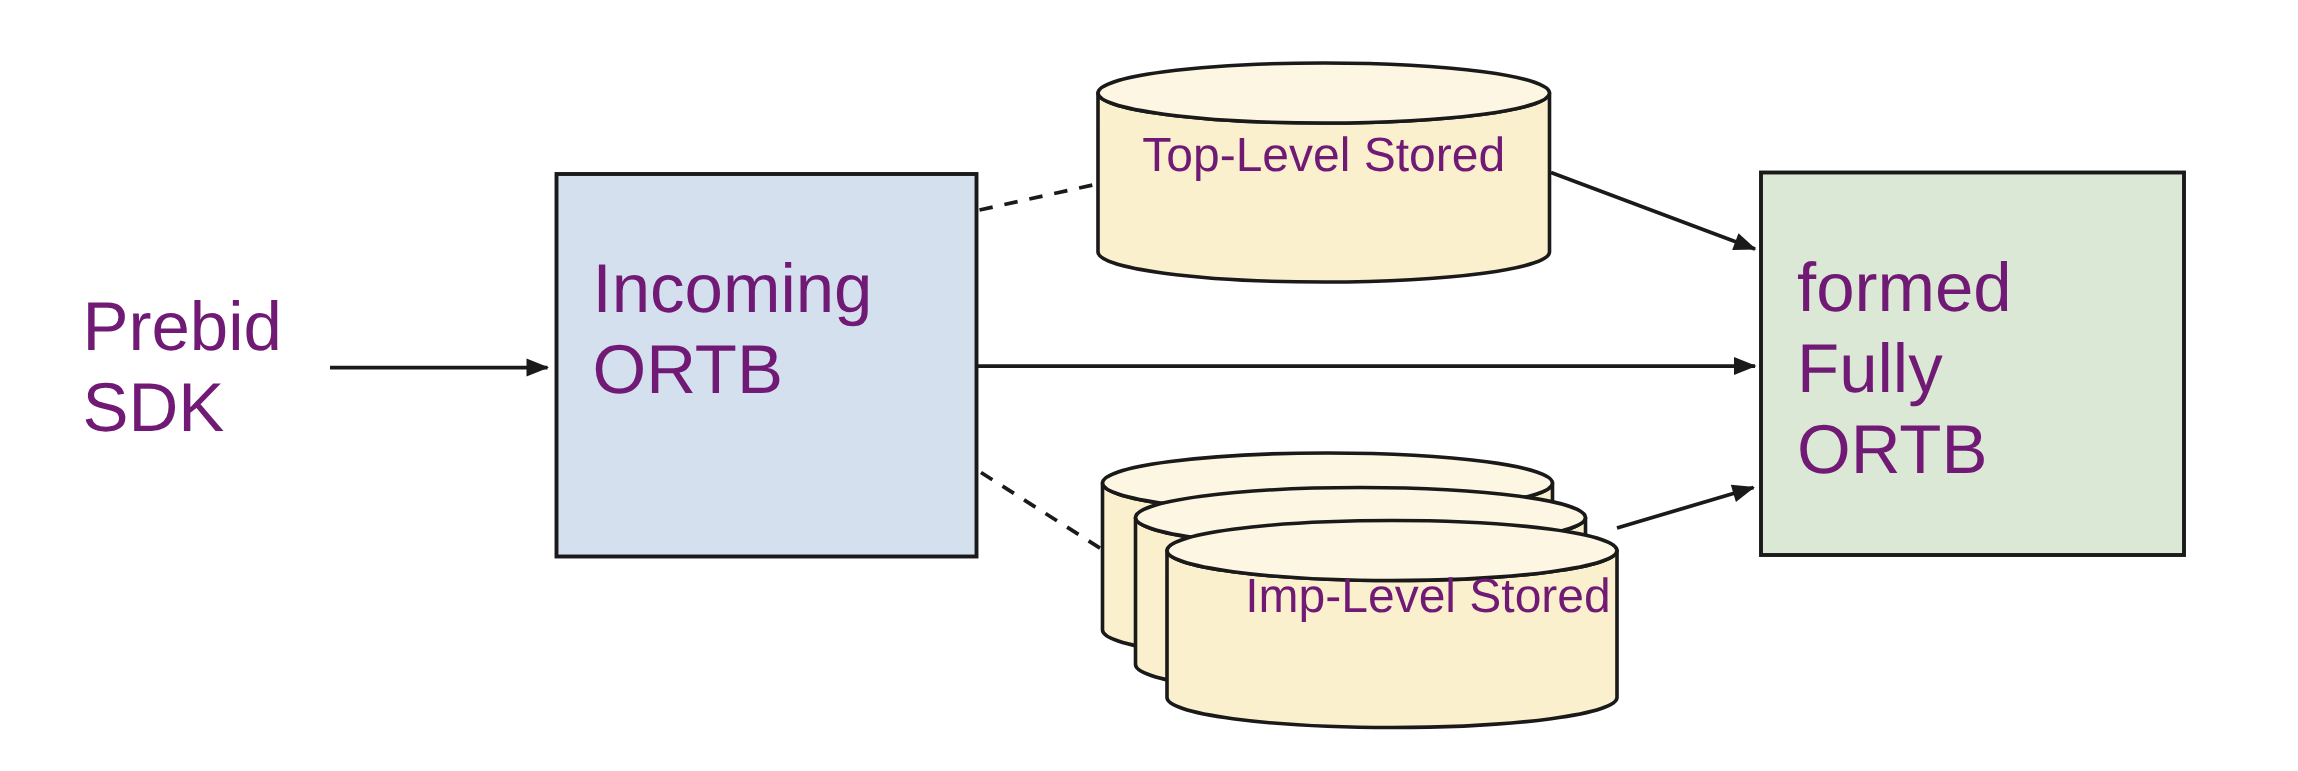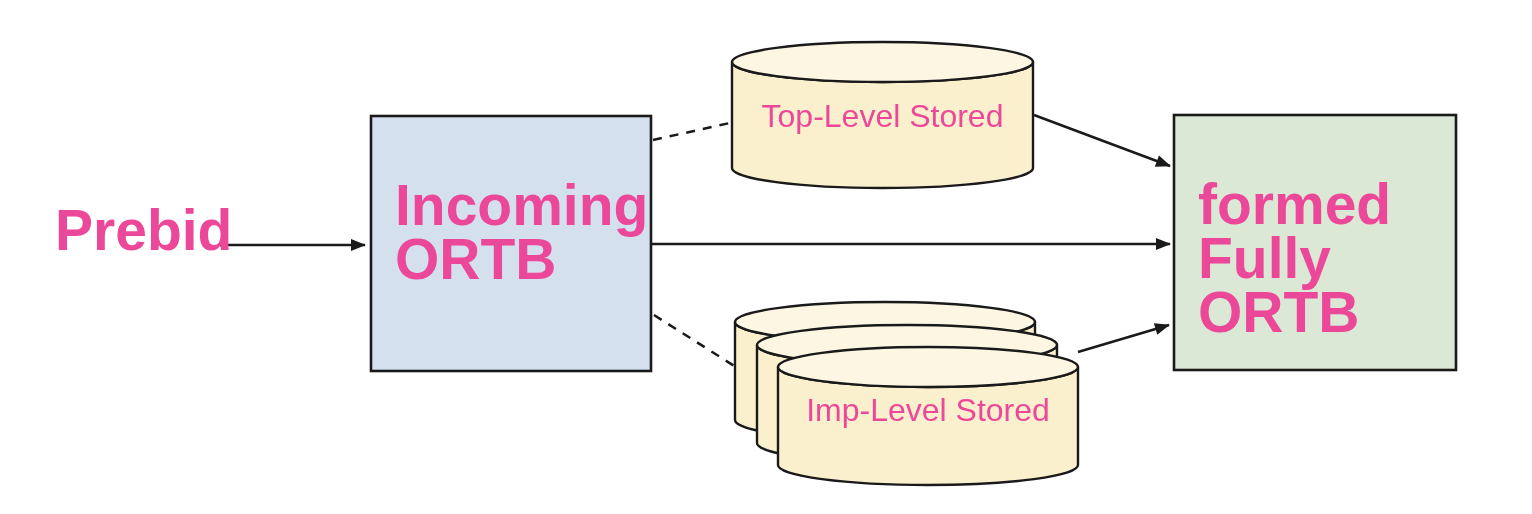--- a/index.html
+++ b/index.html
@@ -6,28 +6,26 @@
   .canvas{
     position:relative;
     width:1532px;height:514px;
     background:#ffffff;
     overflow:hidden;
     font-family:"Liberation Sans", sans-serif;
   }
   .canvas svg{position:absolute;left:0;top:0;}
   .label{
     position:absolute;
-    color:#ec4899;
+    color:#701a75;
     white-space:nowrap;
-    margin-top:13px;
   }
   .label-big{
-    font-size:57px;
+    font-size:46px;
     line-height:54px;
-    font-weight:bold;
   }
   .label-cyl{
     font-size:32px;
     line-height:45px;
     text-align:center;
   }
   .edge{stroke-width:2.5px;fill:none;}
   .edge-dashed{stroke-dasharray:9 8;}
   .shape{stroke-width:2.6px;}
   .cyl{stroke-width:2.4px;stroke-linejoin:round;}
@@ -69,32 +67,33 @@
     <line x1="654" y1="315" x2="739" y2="369" class="edge edge-dashed" stroke="#1a1a1a"></line>
 
     <line x1="220" y1="245" x2="365" y2="245" class="edge" marker-end="url(#arrowhead)" stroke="#1a1a1a"></line>
     <line x1="652" y1="244" x2="1170" y2="244" class="edge" marker-end="url(#arrowhead)" stroke="#1a1a1a"></line>
     <line x1="1034" y1="115" x2="1170" y2="166" class="edge" marker-end="url(#arrowhead)" stroke="#1a1a1a"></line>
     <line x1="1078" y1="352" x2="1169" y2="325" class="edge" marker-end="url(#arrowhead)" stroke="#1a1a1a"></line>
   </svg>
 
   <div class="label label-big" style="left:55px;top:190px;">
     <div>Prebid</div>
+    <div>SDK</div>
   </div>
 
   <div class="label label-big" style="left:395px;top:165px;">
     <div>Incoming</div>
     <div>ORTB</div>
   </div>
 
   <div class="label label-cyl" style="left:732px;top:81px;width:301px;">
     <div>Top-Level Stored</div>
   </div>
 
-  <div class="label label-cyl" style="left:778px;top:375px;width:300px;">
+  <div class="label label-cyl" style="left:778px;top:375px;width:300px;padding-left:24px;">
     <div>Imp-Level Stored</div>
   </div>
 
   <div class="label label-big" style="left:1198px;top:164px;">
     <div>formed</div>
     <div>Fully</div>
     <div>ORTB</div>
   </div>
 
 </div>

